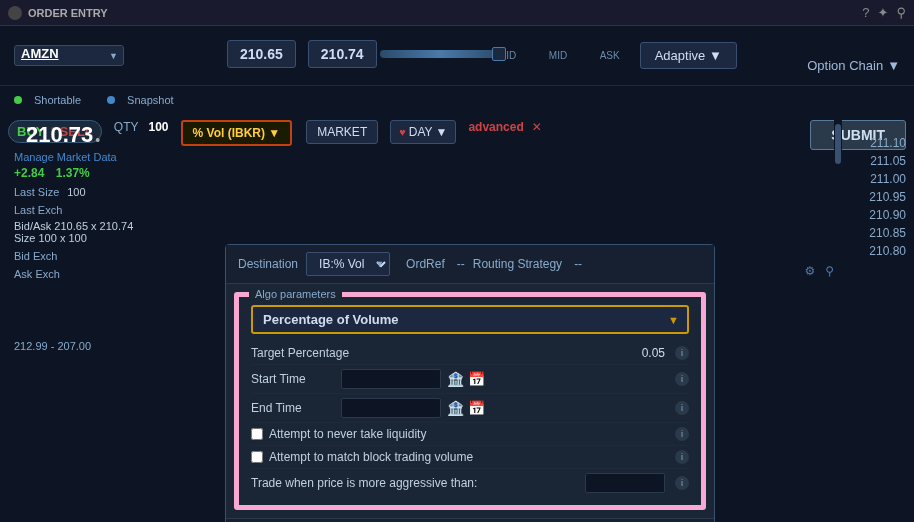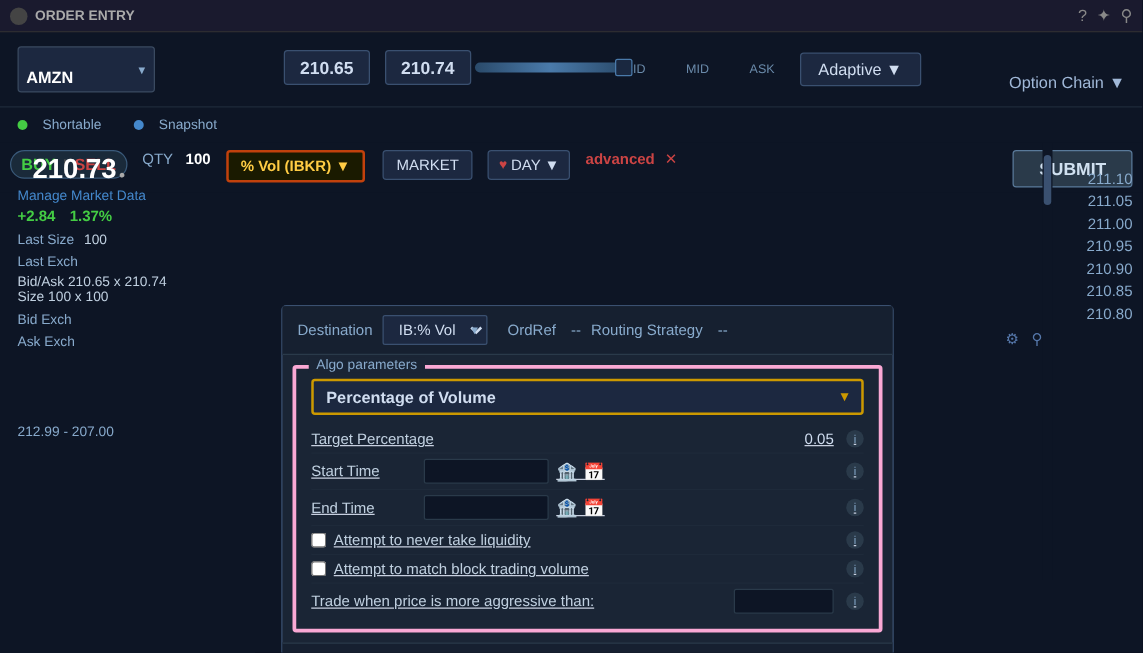--- a/index.html
+++ b/index.html
@@ -57,27 +57,28 @@
       display: flex;
       align-items: center;
       padding: 10px 14px;
       height: 60px;
       border-bottom: 1px solid #1e2a3a;
     }
     .symbol-select {
       background: #1c2840;
       border: 1px solid #3a4a60;
       color: #fff;
-      padding: 16px 20px 4px 6px;
+      padding: 0 20px 4px 6px;
       font-size: 13px;
       font-weight: bold;
       border-radius: 3px;
       width: 110px;
       appearance: none;
       cursor: pointer;
+      text-decoration: underline;
     }
     .price-box {
       background: #1c2840;
       border: 1px solid #3a5070;
       color: #d0ddf0;
       padding: 5px 12px;
       border-radius: 3px;
       font-size: 14px;
       font-weight: bold;
       margin: 0 3px;
@@ -269,25 +270,24 @@
       cursor: pointer;
     }
     .ordref-label { color: #88aacc; font-size: 12px; }
     .ordref-val { color: #88aacc; font-size: 12px; }
     .routing-label { color: #88aacc; font-size: 12px; }
     .routing-val { color: #88aacc; font-size: 12px; }
 
     
     .algo-params {
       padding: 8px 12px;
-      border: 3px solid #f9a8d4;
+      border: 5px solid #f9a8d4;
       margin: 8px;
       border-radius: 3px;
       position: relative;
-      text-decoration: underline;
     }
     .algo-params-legend {
       position: absolute;
       top: -9px;
       left: 10px;
       background: #1a2535;
       padding: 0 6px;
       color: #88aacc;
       font-size: 11px;
     }

